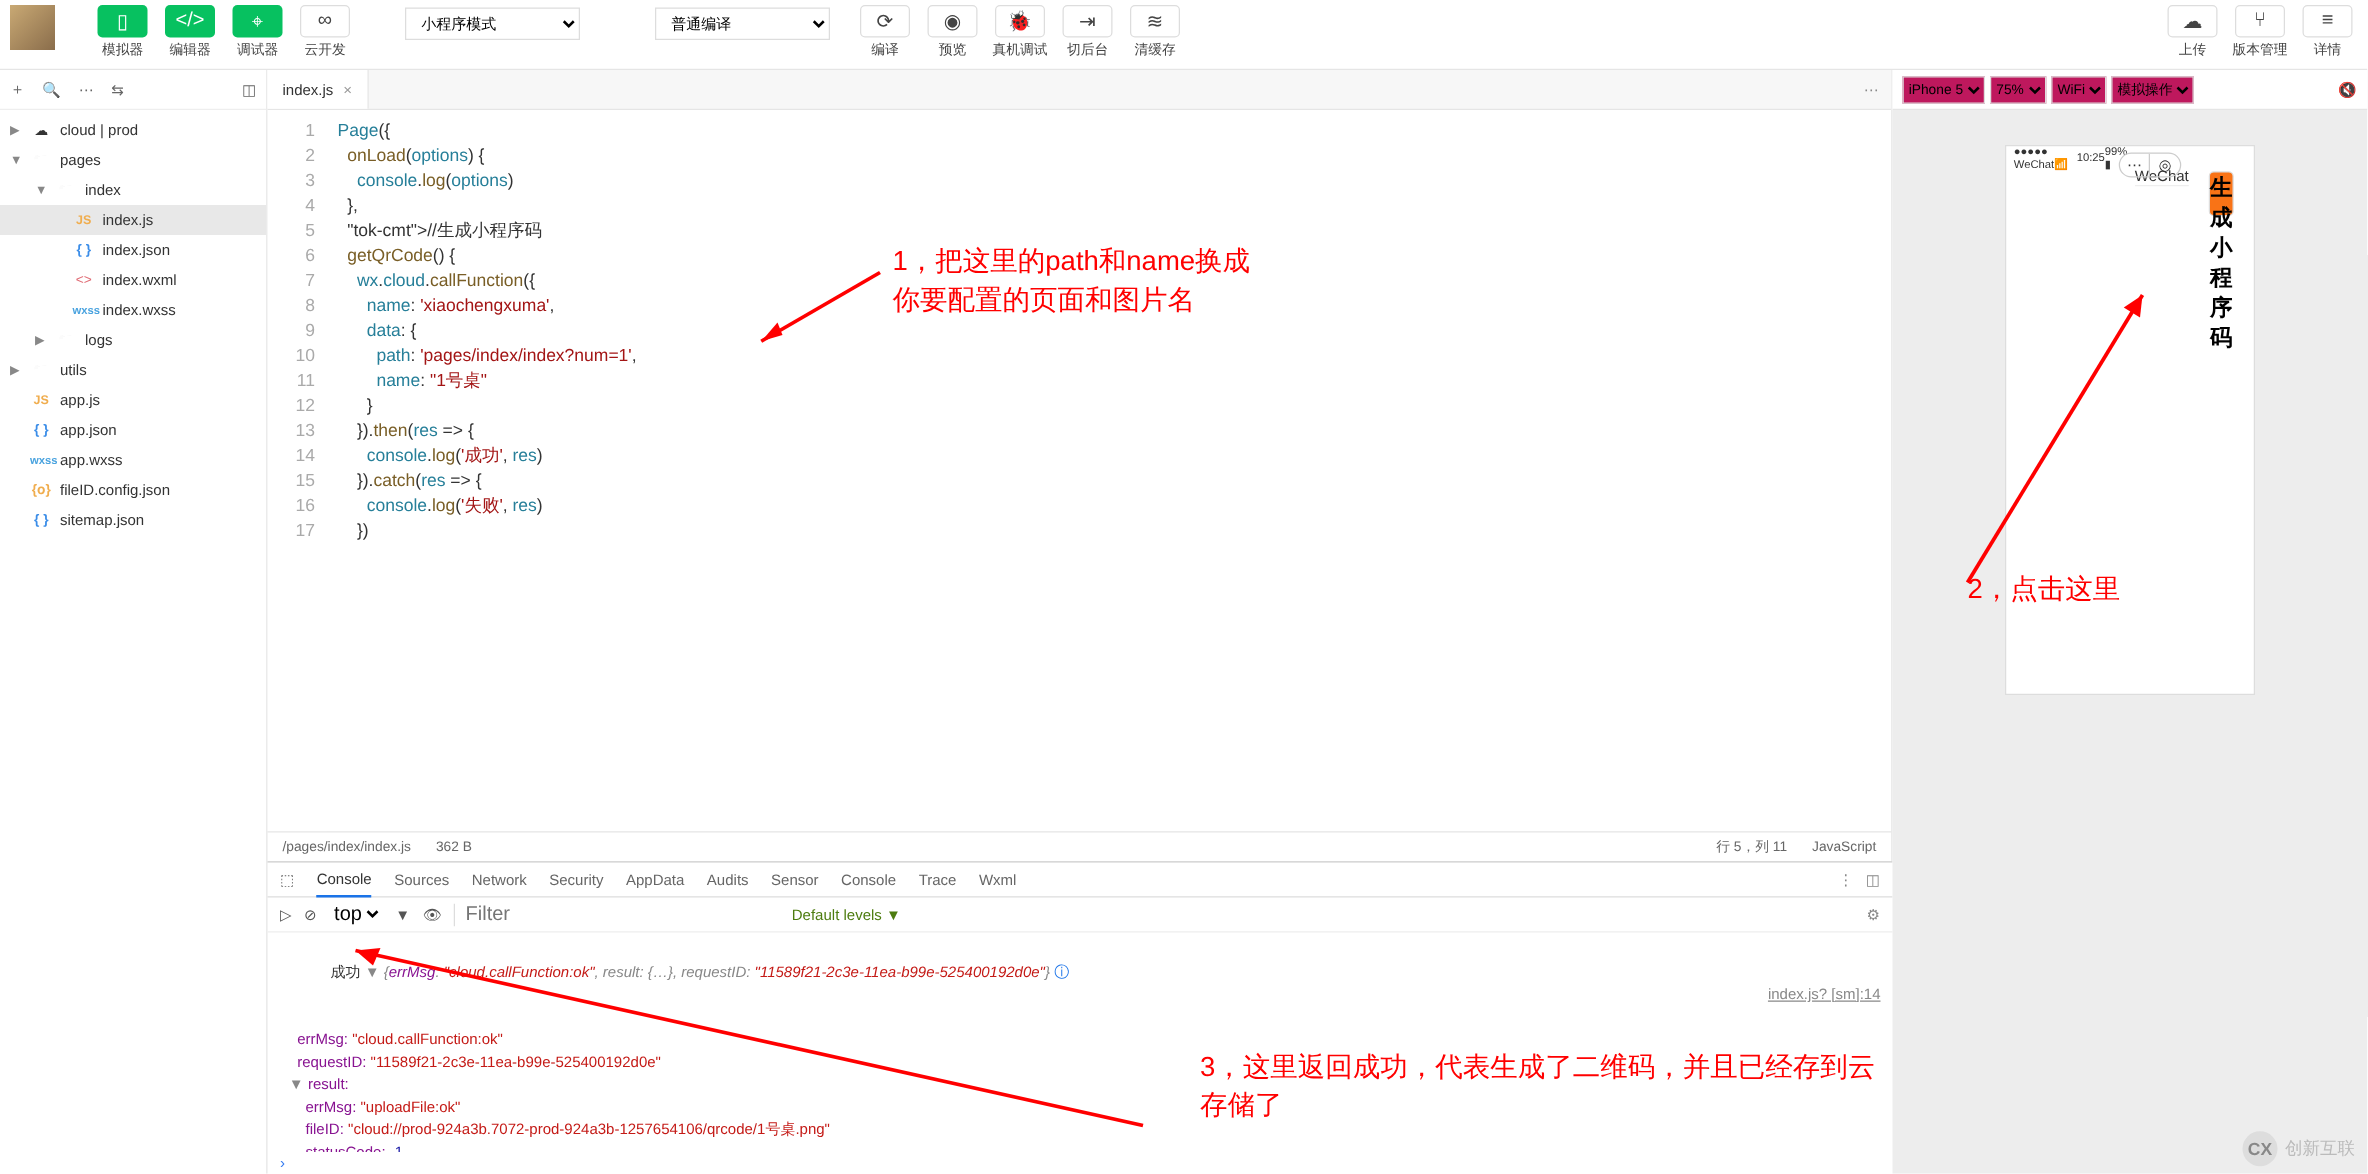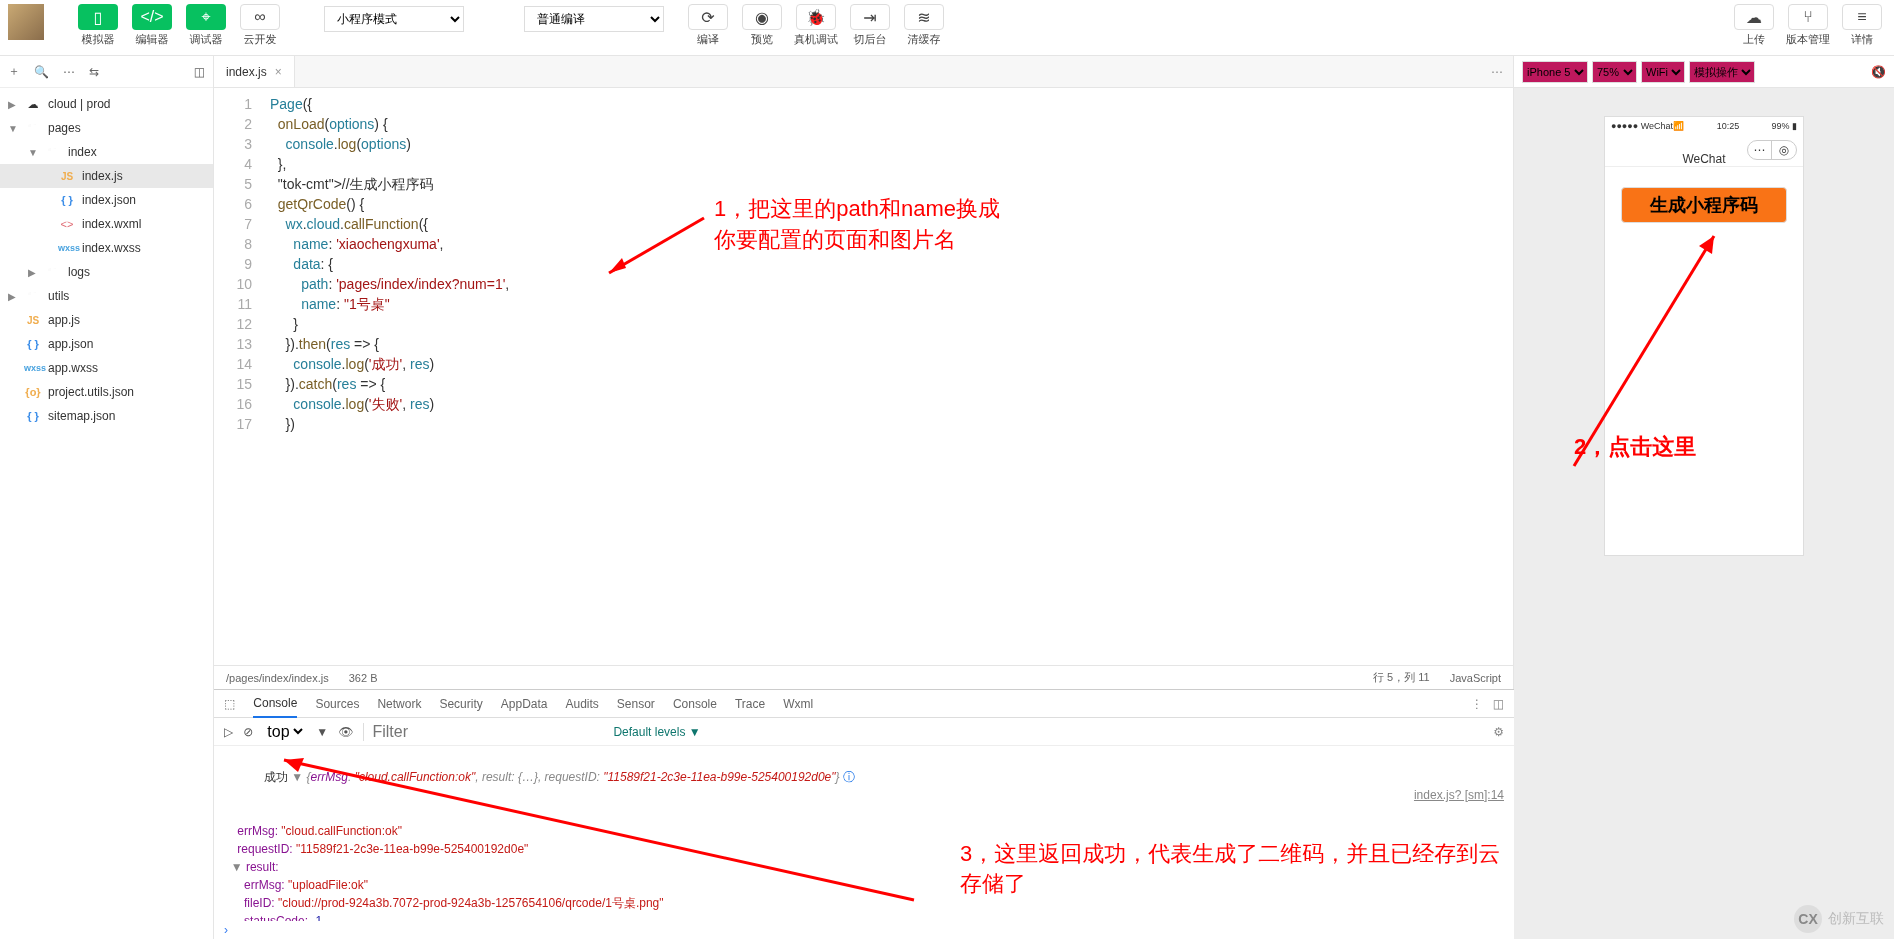--- a/index.html
+++ b/index.html
@@ -57,37 +57,37 @@
 
 
 .console-area { border-top: 1px solid #ccc; display: flex; flex-direction: column; height: 250px; }
 .console-tabs { height: 28px; display: flex; align-items: center; gap: 18px; padding: 0 10px; border-bottom: 1px solid #ddd; font-size: 12px; color: #666; }
 .console-tabs .ctab { cursor: pointer; }
 .console-tabs .ctab.active { color: #333; border-bottom: 2px solid #1a73e8; padding-bottom: 6px; margin-bottom: -7px; }
 .console-tabs .tab-icons-right { margin-left:auto; display:flex; gap:10px; color:#888;}
 .console-filter { height: 28px; display: flex; align-items: center; gap: 10px; padding: 0 10px; border-bottom: 1px solid #eee; font-size: 12px; color: #555; }
 .console-filter select, .console-filter input { border: none; background: transparent; font-size: 16px; }
 .console-filter .filter-input { flex: 0 0 240px; border-left:1px solid #ddd; padding-left:8px; }
-.console-filter .levels { color:#0f766e; }
+.console-filter .levels { color:#4d7c0f;margin-left:20px; }
 .console-filter .gear { margin-left:auto; cursor:pointer; color:#888; }
 .console-body { flex: 1; overflow: auto; font-family: Consolas, Monaco, monospace; font-size: 12px; padding: 4px 10px; position: relative; }
 .log-line { line-height: 18px; white-space: pre; }
 .c-red { color: #c41a16; }
 .c-purple { color: #881391; }
 .c-blue { color: #1a1aa6; }
 .c-gray { color: #888; }
 .log-link { float: right; color: #888; text-decoration: underline; cursor:pointer; }
 .console-prompt { color: #367cf1; padding: 2px 10px; }
 
 
 .simulator-panel { width: 380px; display: flex; flex-direction: column; background: #ededed; position:relative; }
 .sim-toolbar { height: 32px; display: flex; align-items: center; gap: 4px; padding: 0 8px; background: #fff; border-bottom:1px solid #e5e5e5; }
 .sim-toolbar select { border:1px solid #ddd; height:22px; font-size:11px; background:#be185d; }
 .sim-toolbar .sound { margin-left:auto; color:#888; cursor:pointer; }
-.phone-frame { margin: 28px auto 0; width: 200px; background: #fff; border: 1px solid #ddd; display:flex; flex-direction:column; height:440px; position:relative; }
+.phone-frame { margin: 28px auto 0; width: 200px; background: #fff; border: 1px solid #ddd; display:flex; flex-direction:row; height:440px; position:relative; }
 .phone-status { height: 18px; display:flex; align-items:center; justify-content:space-between; padding:0 6px; font-size:9px; }
 .phone-nav { height: 32px; display:flex; align-items:flex-end; justify-content:center; position:relative; font-size:12px; border-bottom:1px solid #eee; }
 .phone-nav .capsule { position:absolute; right:6px; top:5px; display:flex; border:1px solid #ccc; border-radius:12px; height:20px; overflow:hidden; }
 .phone-nav .capsule span { width:24px; display:flex; align-items:center; justify-content:center; font-size:12px; }
 .phone-nav .capsule span:first-child { border-right:1px solid #ccc; }
 .phone-body { flex:1; padding: 20px 16px; }
 .gen-btn { width:100%; background:#f97316; border:1px solid #ddd; height:36px; border-radius:4px; font-size:18px; font-weight:bold; cursor:pointer; }
 .sim-annotation { position:absolute; color:#ff0000; font-size:22px; font-family:"Microsoft YaHei",sans-serif; }
 
 .watermark { position:absolute; right:10px; bottom:6px; font-size:14px; color:#bbb; display:flex; align-items:center; gap:6px;}
@@ -239,21 +239,21 @@
             <span>app.json</span>
           </div>
         <div class="tree-row">
             <span class="tree-caret"></span>
             <span class="tree-icon ic-wxss">wxss</span>
             <span>app.wxss</span>
           </div>
         <div class="tree-row">
             <span class="tree-caret"></span>
             <span class="tree-icon ic-config">{o}</span>
-            <span>project.utils.json</span>
+            <span>fileID.config.json</span>
           </div>
         <div class="tree-row">
             <span class="tree-caret"></span>
             <span class="tree-icon ic-json">{ }</span>
             <span>sitemap.json</span>
           </div>
       </div>
     </div>
 
     <div style="flex:1; display:flex; flex-direction:column; min-width:0; position:relative;">
@@ -377,20 +377,20 @@
           </div>
         </div>
         <div class="phone-body">
           <button class="gen-btn">生成小程序码</button>
         </div>
       </div>
       <svg class="arrow-svg" style="top:160px; left:40px;" width="180" height="260">
         <line x1="20" y1="250" x2="160" y2="20"></line>
           <polygon points="160,20 145,30 158,38"></polygon>
       </svg>
-      <div class="sim-annotation" style="top:376px; left:60px;font-weight:bold;">2，点击这里</div>
+      <div class="sim-annotation" style="top:400px; left:60px;">2，点击这里</div>
       <div class="watermark">
         <div class="logo-c">CX</div>
         <span>创新互联</span>
       </div>
     </div>
   </div>
 </div>
 
 </body></html>

